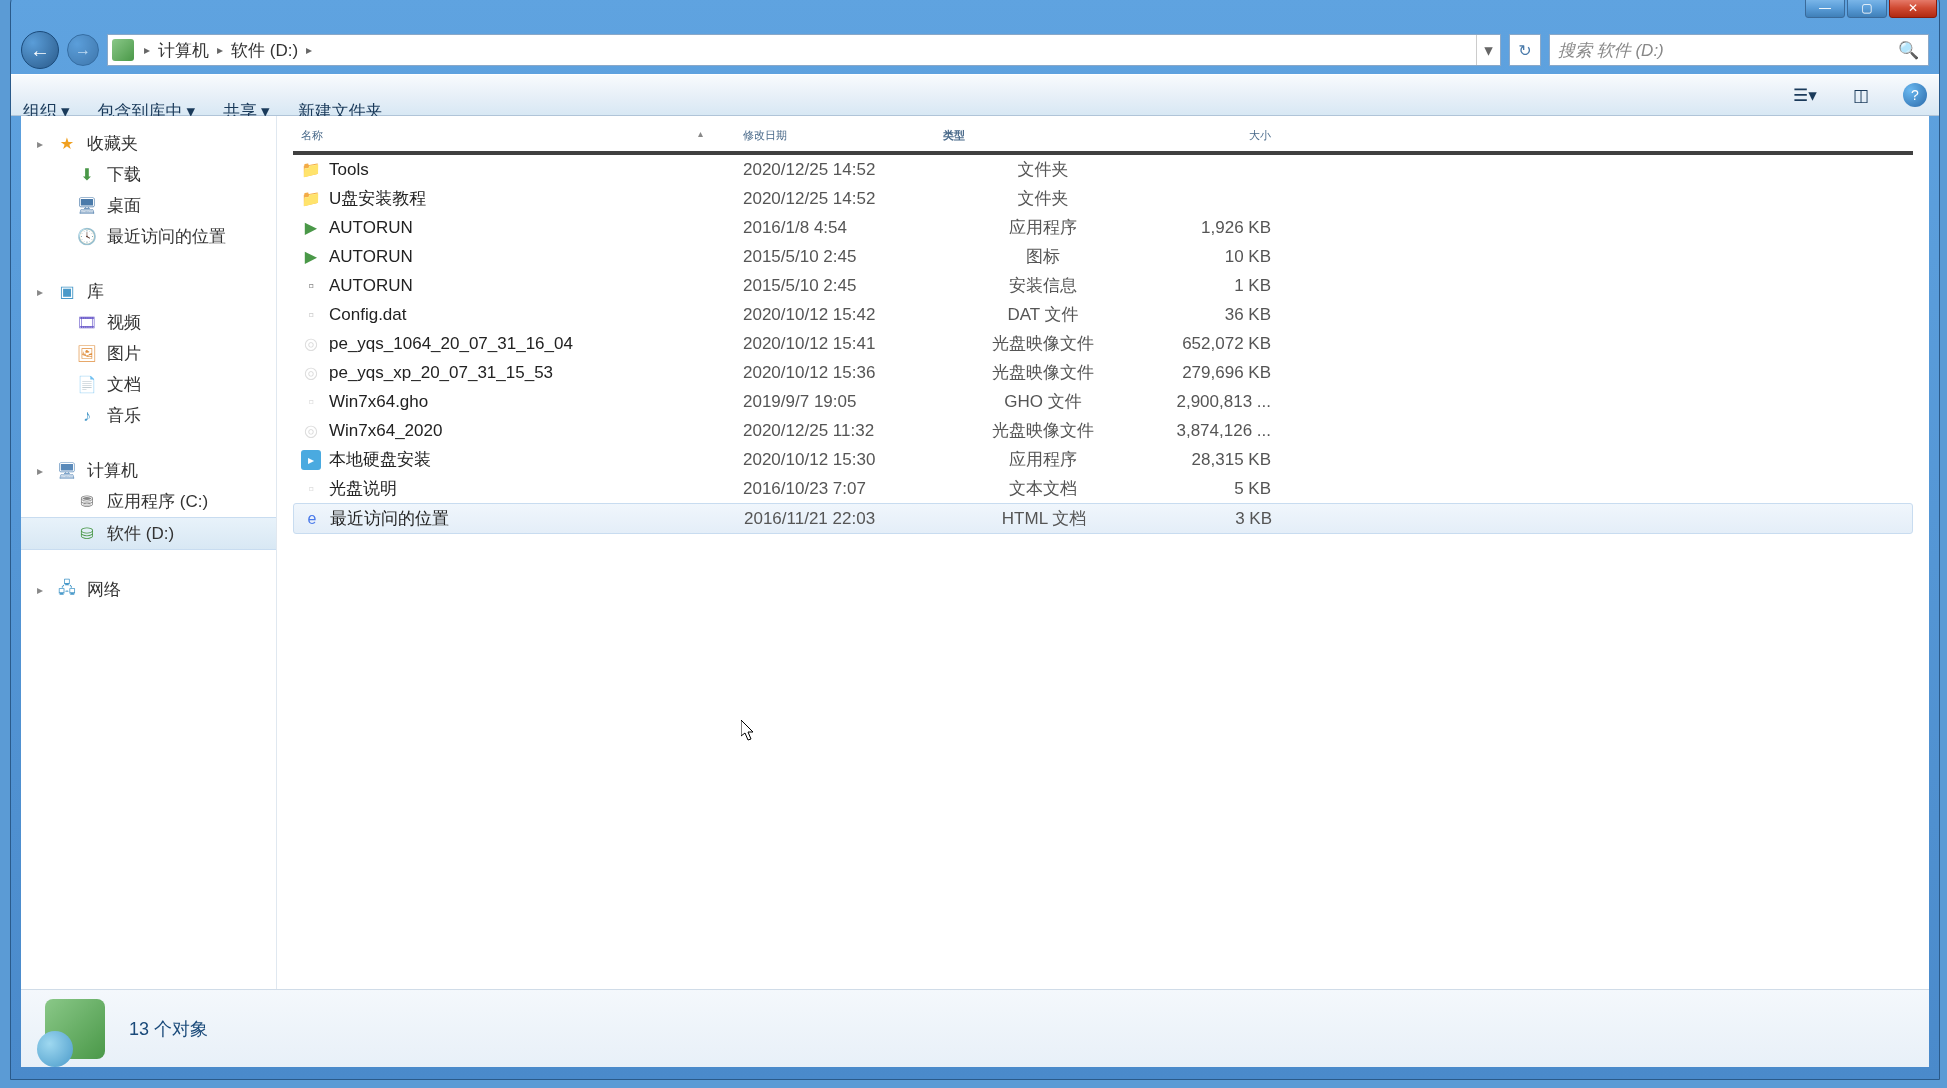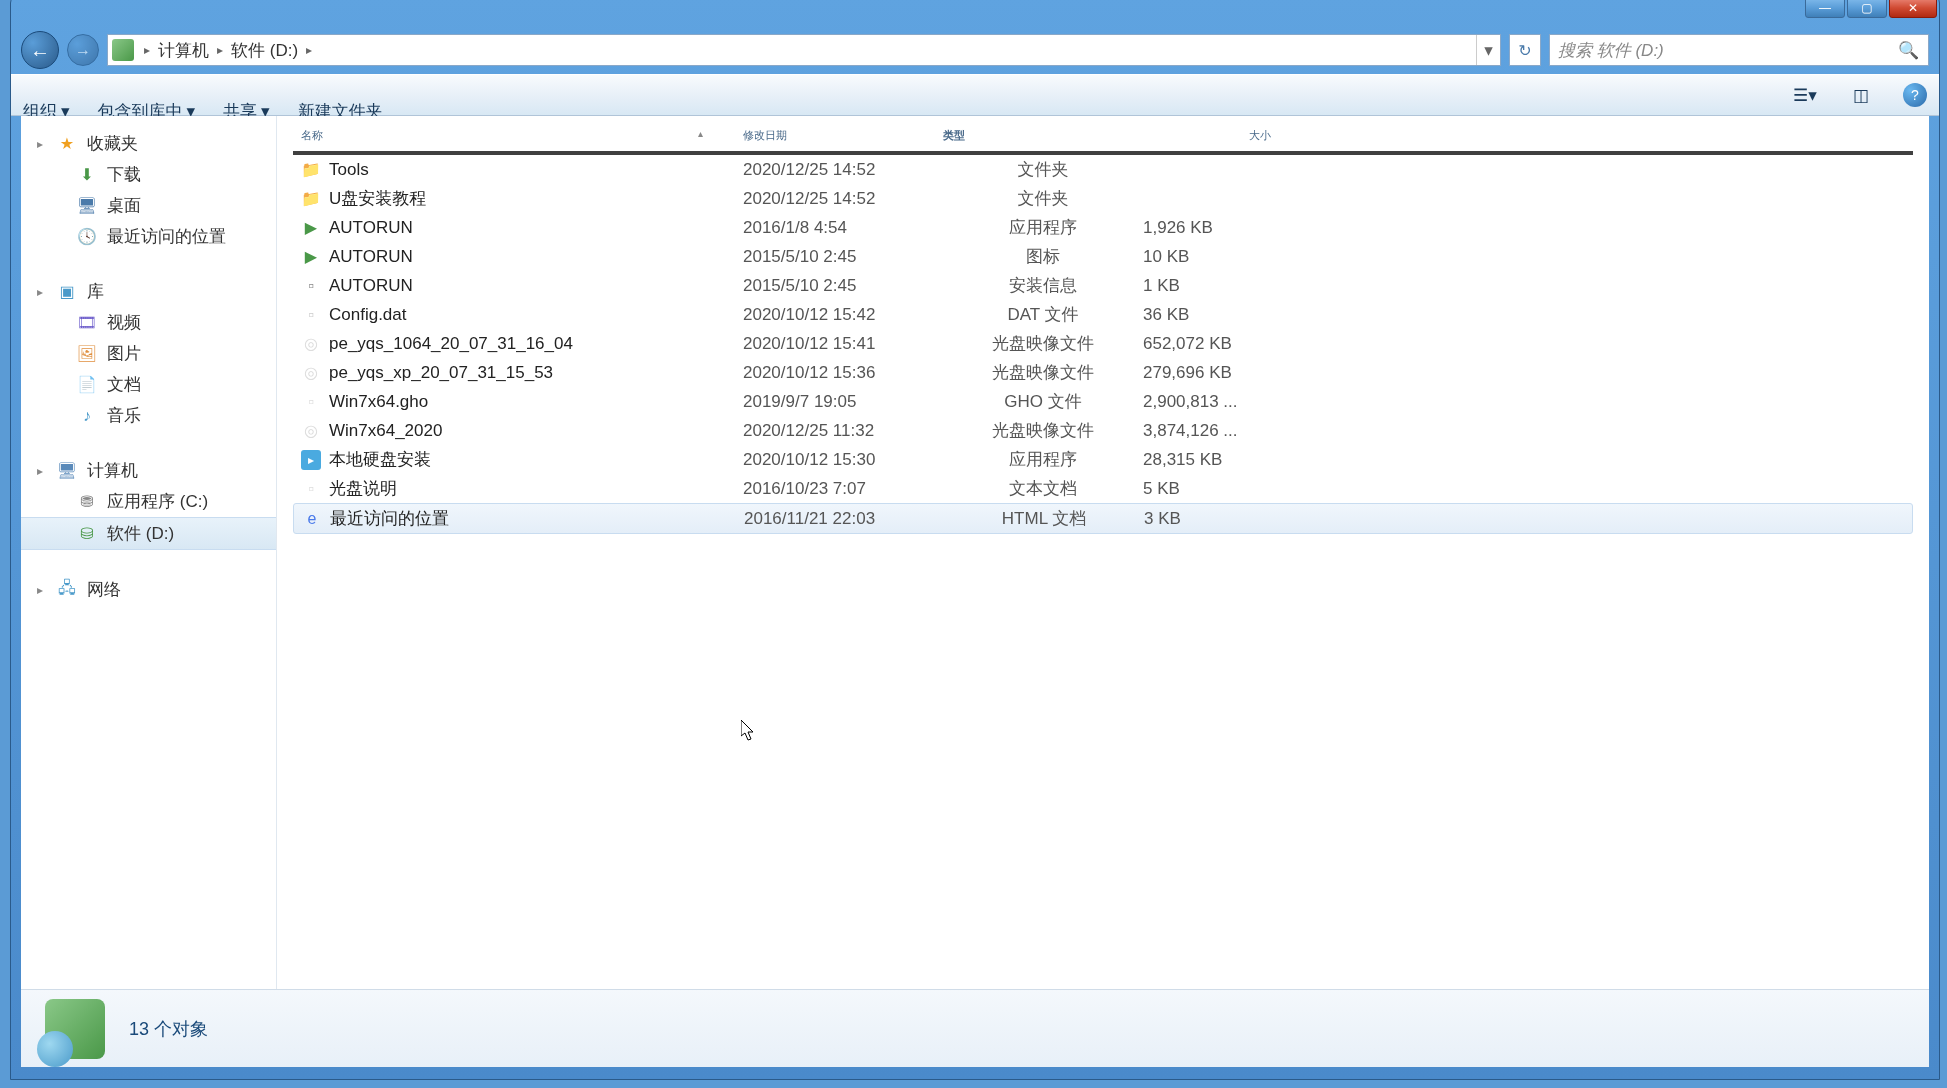--- a/index.html
+++ b/index.html
@@ -201,21 +201,21 @@
       cursor: pointer;
     }
     .file-row.selected {
       background: linear-gradient(to bottom, #f0f6fc, #e4eef8);
       border: 1px solid #c8dcf0;
       border-radius: 3px;
     }
     .fr-name { width: 450px; display: flex; align-items: center; gap: 8px; padding-left: 8px; }
     .fr-date { width: 200px; color: #555; }
     .fr-type { width: 200px; color: #555; text-align: center; }
-    .fr-size { width: 140px; text-align: left; padding-right: 12px; color: #555; }
+    .fr-size { width: 140px; text-align: right; padding-right: 12px; color: #555; }
     .file-icon { width: 20px; height: 20px; display: inline-flex; align-items: center; justify-content: center; font-size: 16px; }
     .fi-folder { color: #f0c040; }
     .fi-exe { color: #4a9848; }
     .fi-ico { color: #4a9848; }
     .fi-inf { color: #888; }
     .fi-dat { color: #ccc; }
     .fi-iso { color: #ddd; }
     .fi-gho { color: #ddd; }
     .fi-installer { background: #4aaae0; color: white; border-radius: 3px; font-size: 12px; }
     .fi-txt { color: #ddd; }

